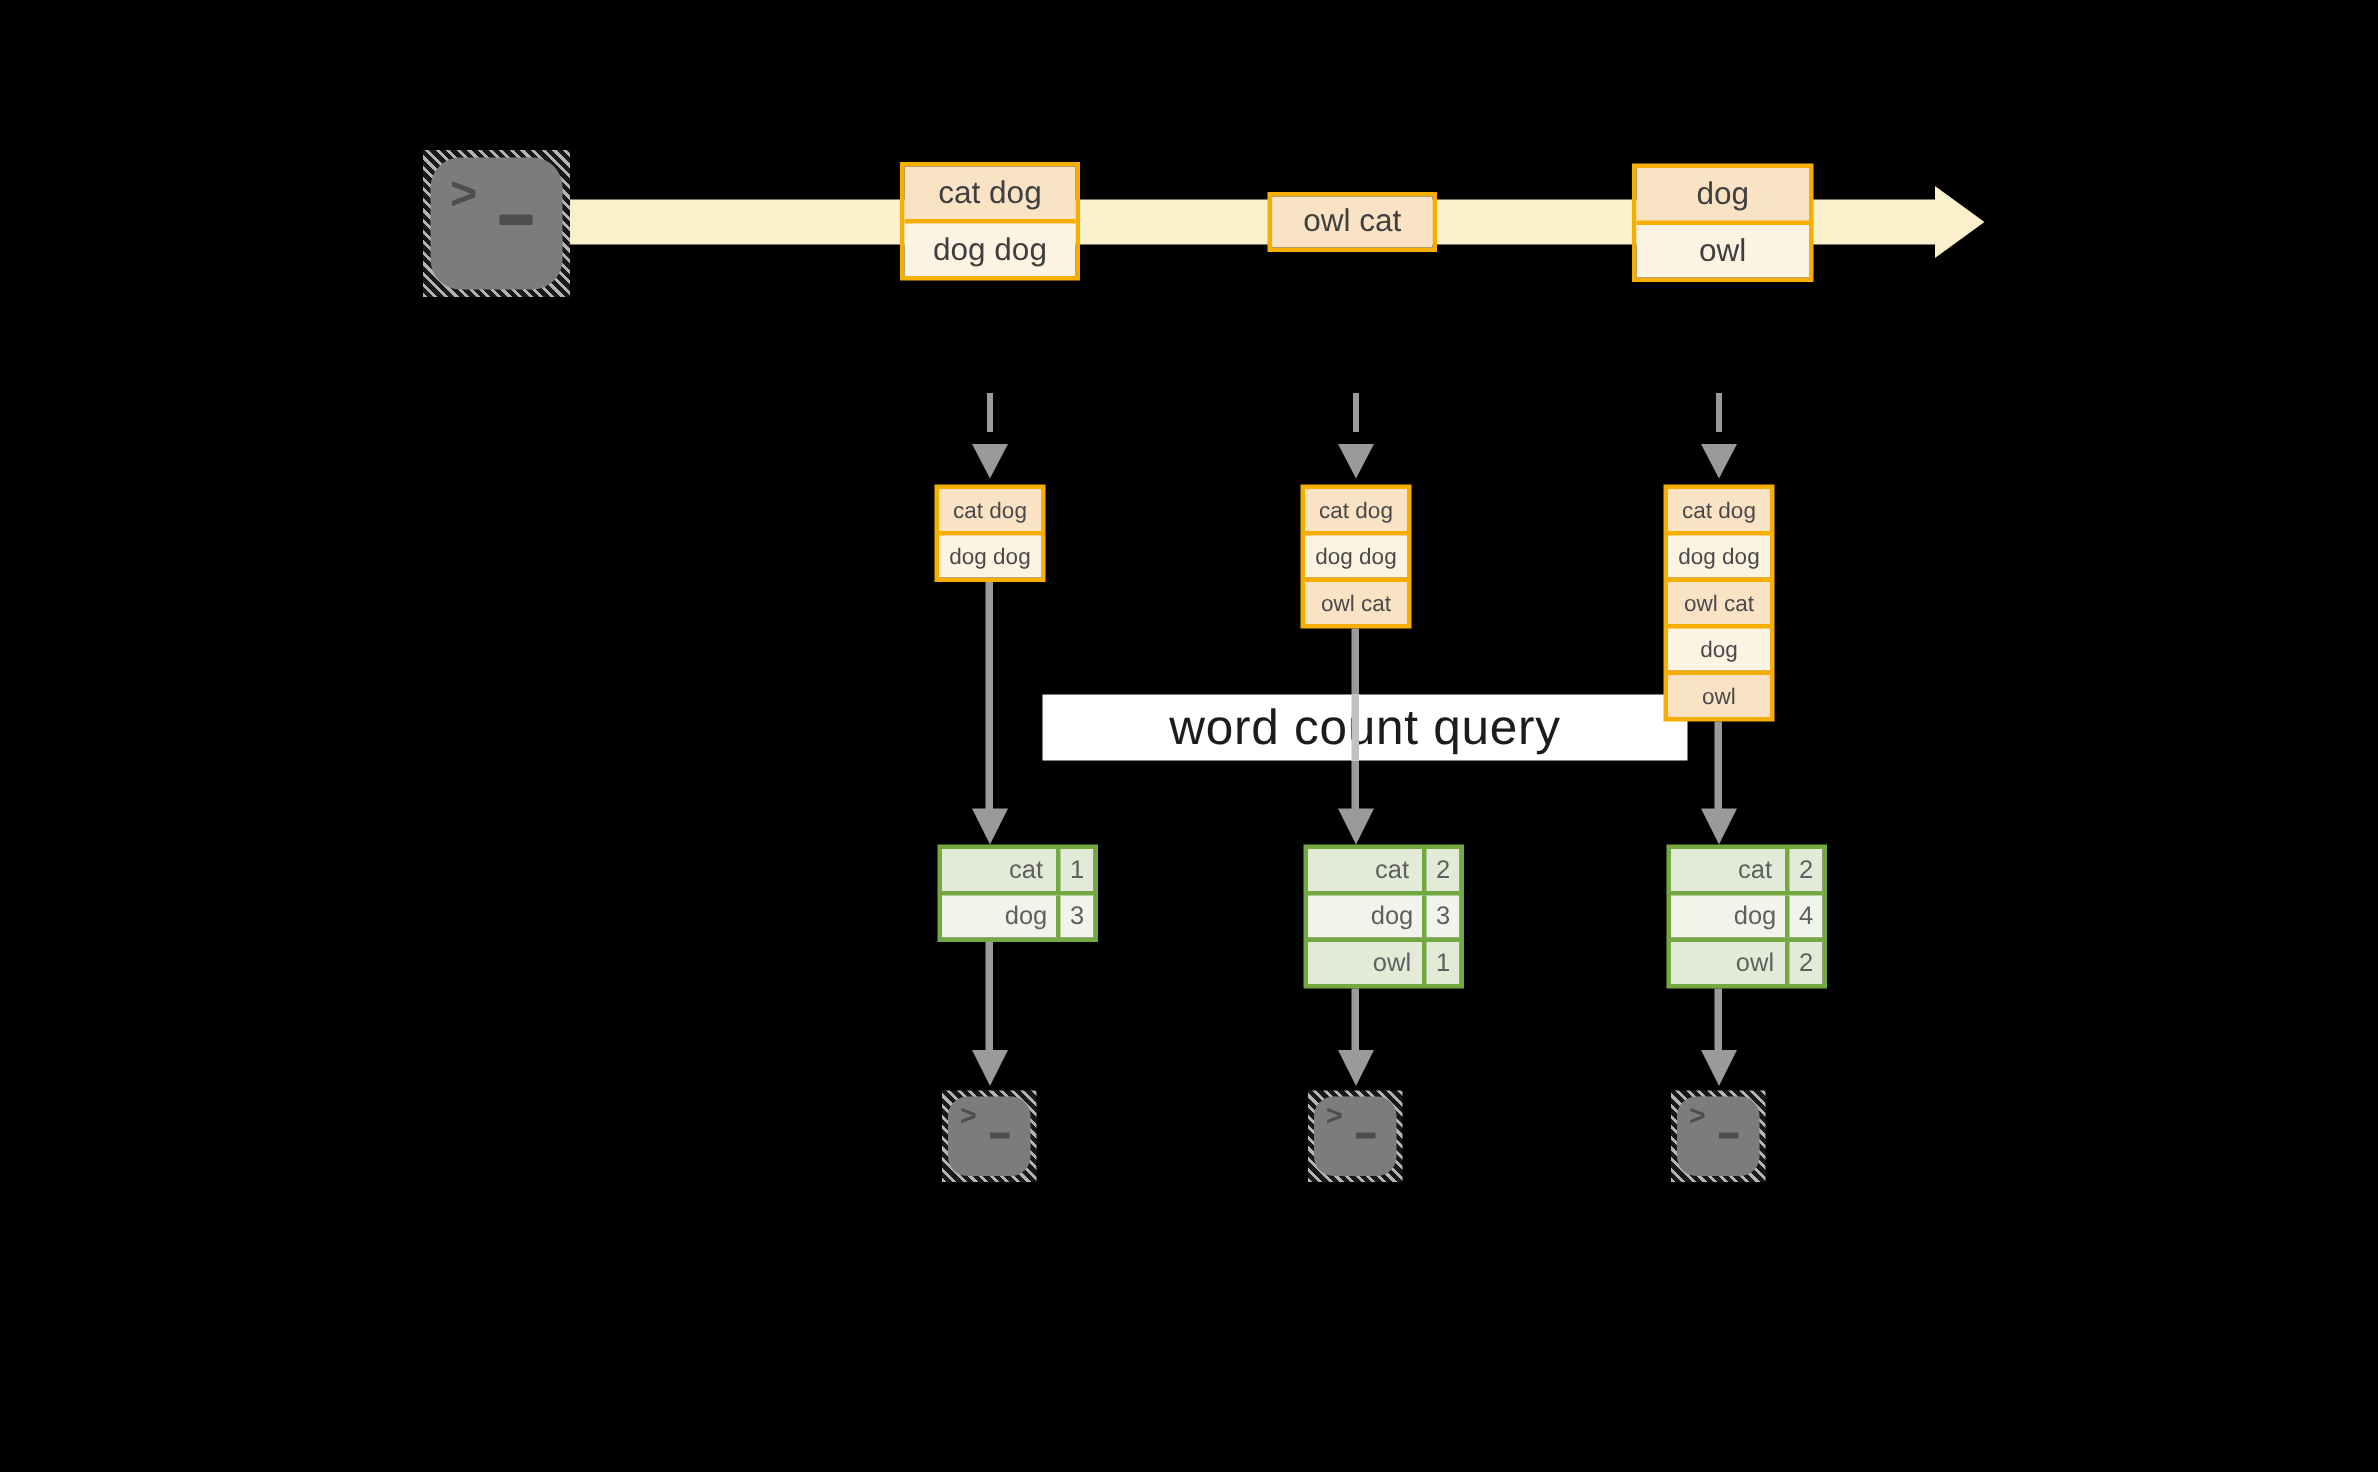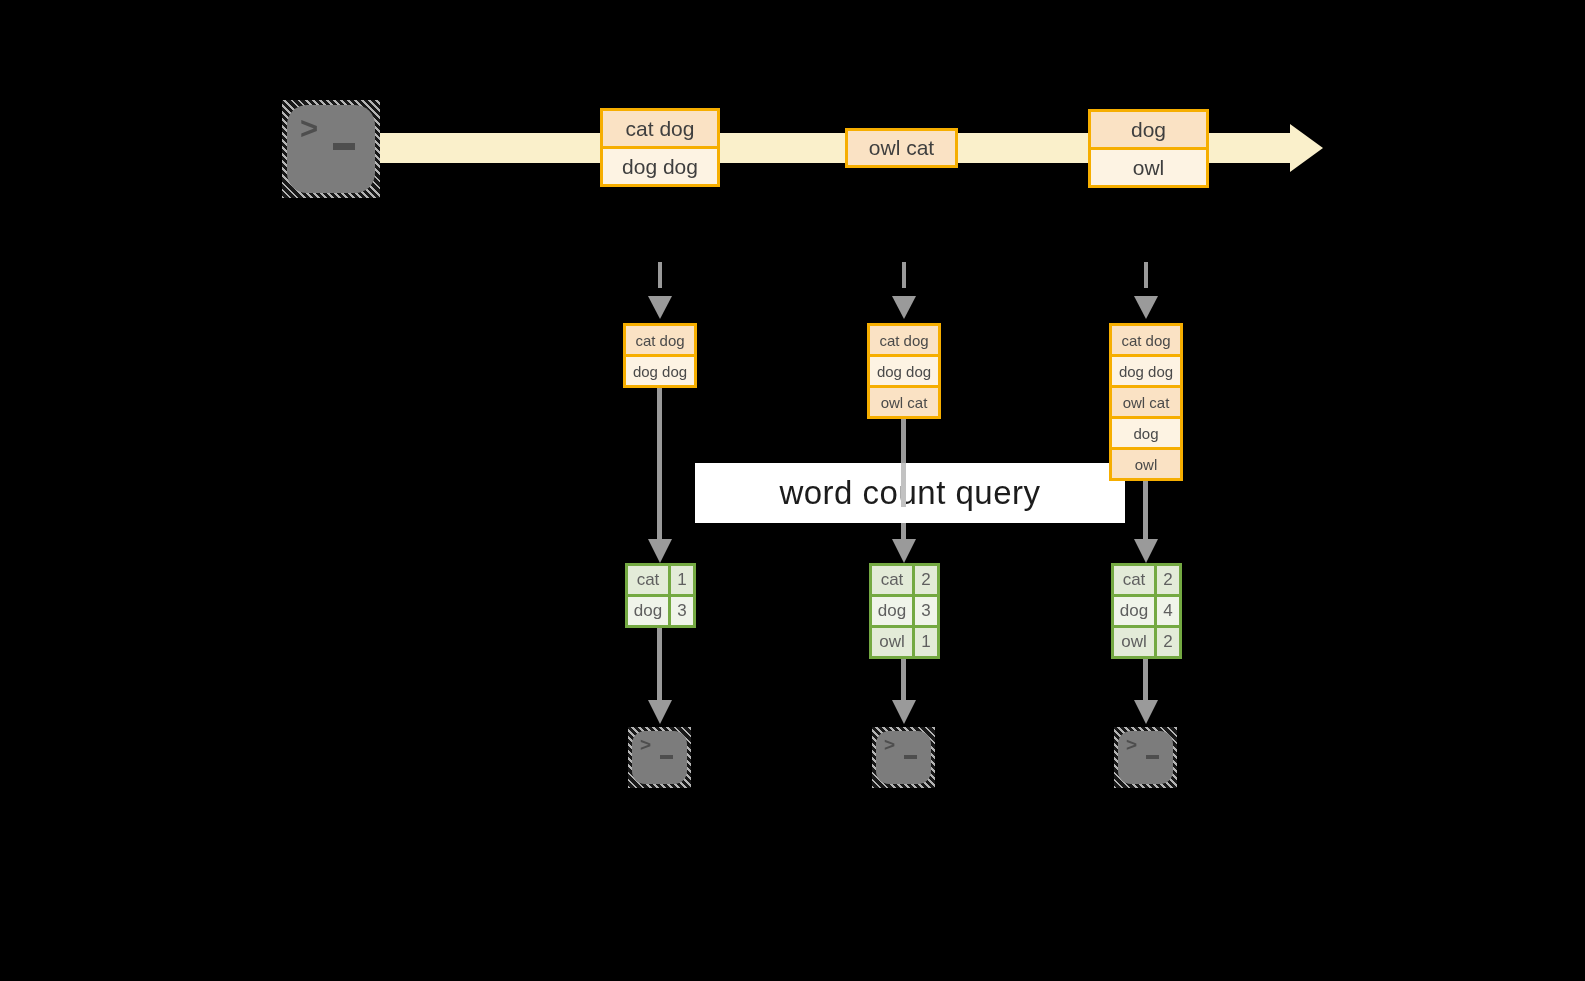--- a/index.html
+++ b/index.html
@@ -66,32 +66,32 @@
   .fline.mid.c3{left:1143px;top:481px;height:59px}
   .fhead{position:absolute;width:0;height:0;z-index:1;
     border-left:12px solid transparent;border-right:12px solid transparent;border-top:24px solid var(--gray);}
   .fhead.mid{top:539px}
   .fhead.c1{left:648px}.fhead.c2{left:892px}.fhead.c3{left:1134px}
   .fline.bot.c1{left:657px;top:628px;height:73px}
   .fline.bot.c2{left:901px;top:659px;height:42px}
   .fline.bot.c3{left:1143px;top:659px;height:42px}
   .fhead.bot{top:700px}
   
-  #query-band{position:absolute;left:695px;top:463px;width:430px;height:60px;background:#ffffff;z-index:4;
+  #query-band{position:absolute;left:695px;top:463px;width:430px;height:44px;background:#ffffff;z-index:4;
     display:flex;align-items:center;justify-content:center;}
   #query-band .label{font-size:33px;color:#1C1C1C;letter-spacing:0.5px;}
   .band-line{position:absolute;left:901px;top:463px;width:5px;height:44px;background:#C2C2C2;z-index:5;}
   
   .wc-table{position:absolute;top:563px;box-sizing:border-box;border:3px solid var(--green);z-index:6;}
   .wc-table .trow{display:flex;height:28px;}
   .wc-table .trow + .trow{border-top:3px solid var(--green);}
   .wc-table .trow:nth-child(odd){background:var(--sage);}
   .wc-table .trow:nth-child(even){background:var(--sage-light);}
   .wc-table .cell{display:flex;align-items:center;justify-content:center;font-size:17px;color:#5F5F5F;}
-  .wc-table .cell.name{width:40px;}
+  .wc-table .cell.name{width:40px;padding-left:36px;}
   .wc-table .cell.val{width:22px;border-left:3px solid var(--green);}
   .wc-table.c1{left:625px}.wc-table.c2{left:869px}.wc-table.c3{left:1111px}
 </style>
 </head>
 <body>
 
 <div class="canvas">
 
   <div class="terminal big">
     <div class="term-inner">

